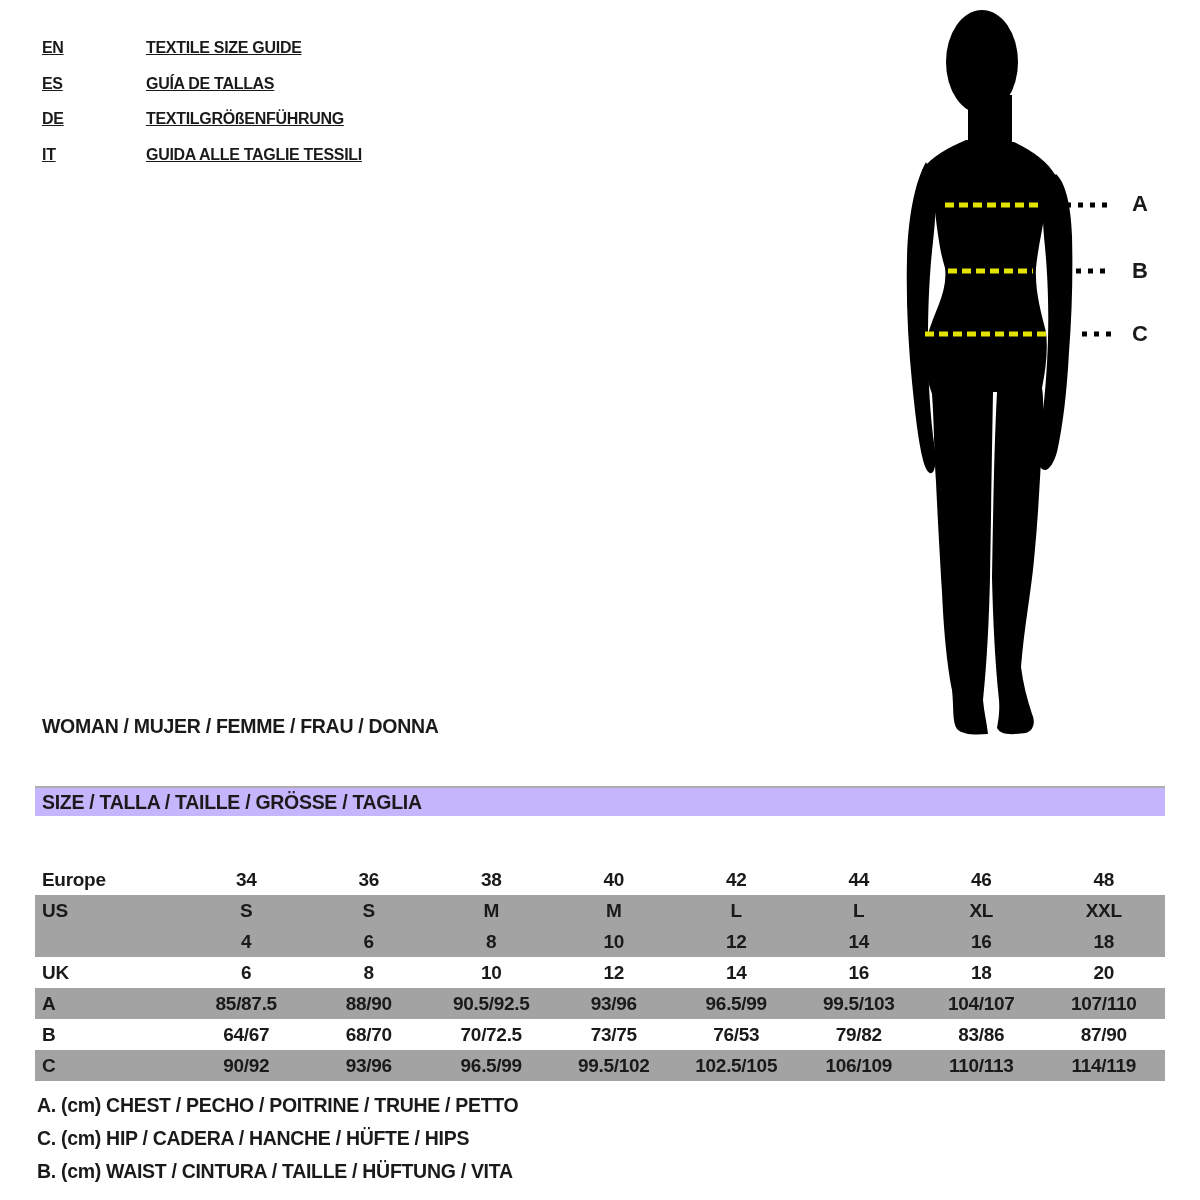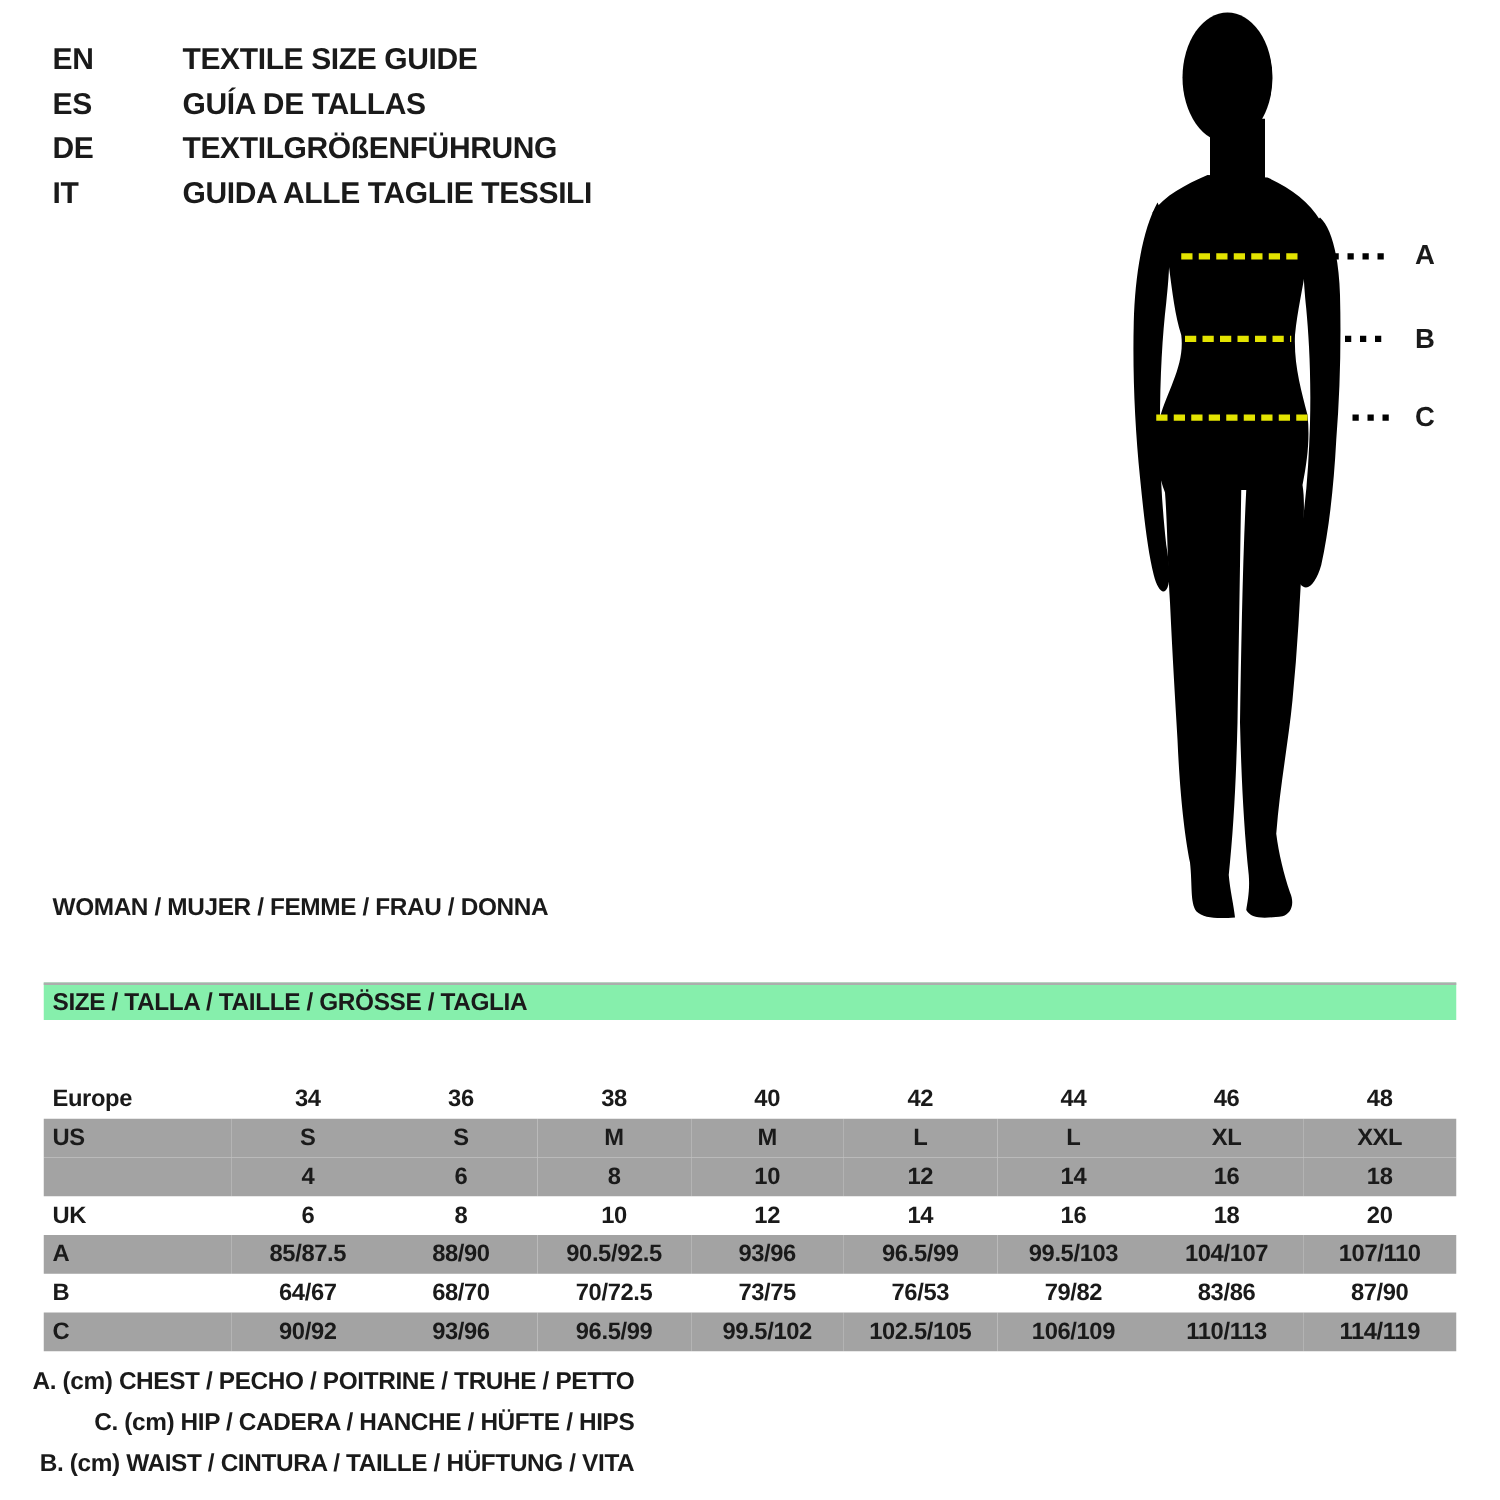--- a/index.html
+++ b/index.html
@@ -8,48 +8,48 @@
     width:1200px; height:1200px; position:relative;
     font-family:"Liberation Sans", sans-serif;
     color:#1a1a1a;
     overflow:hidden;
   }
   .abs { position:absolute; }
 
   
   .lang-list { left:42px; top:30px; }
   .lang-row { display:flex; height:35.7px; align-items:center;
-              font-weight:bold; font-size:24px; letter-spacing:-0.3px; }
+              font-weight:bold; font-size:16px; letter-spacing:-0.3px;text-decoration:underline; }
   .lang-code { width:76px; }
   .lang-label { white-space:nowrap;margin-left:28px; }
 
   
   .figure-svg { left:900px; top:0; }
   .marker-label { width:28px; text-align:center; font-size:22px; font-weight:600; }
 
   
   .section-title { left:42px; top:715px; font-size:19.5px; font-weight:bold; letter-spacing:-0.3px; }
 
   
   .size-table-wrap { left:35px; top:786px; width:1130px; }
   .table-header-bar {
-    height:30px; background:#86efac; border-top:2px solid #adadad;
+    height:30px; background:#c4b5fd; border-top:2px solid #adadad;
     display:flex; align-items:center; padding-left:7px;
     font-size:19.5px; font-weight:bold; letter-spacing:-0.3px;
   }
   table.size-table { width:1130px; border-collapse:collapse; table-layout:fixed;margin-top:48px; }
   table.size-table td {
     height:31px; font-size:19px; font-weight:bold; letter-spacing:-0.3px;
     text-align:center; vertical-align:middle; padding:0;
   }
   table.size-table td.row-label { text-align:left; padding-left:7px; width:150px; }
   tr.shaded { background:#a3a3a3; }
 
   
-  .legend { left:26px; top:1089px;text-align:right; }
+  .legend { left:37px; top:1089px; }
   .legend-line { line-height:33px; font-size:19.5px; font-weight:bold; letter-spacing:-0.3px; white-space:nowrap; }
 </style>
 </head>
 <body>
 
 <div class="abs lang-list">
   <div class="lang-row">
     <span class="lang-code">EN</span>
     <span class="lang-label">TEXTILE SIZE GUIDE</span>
   </div>

